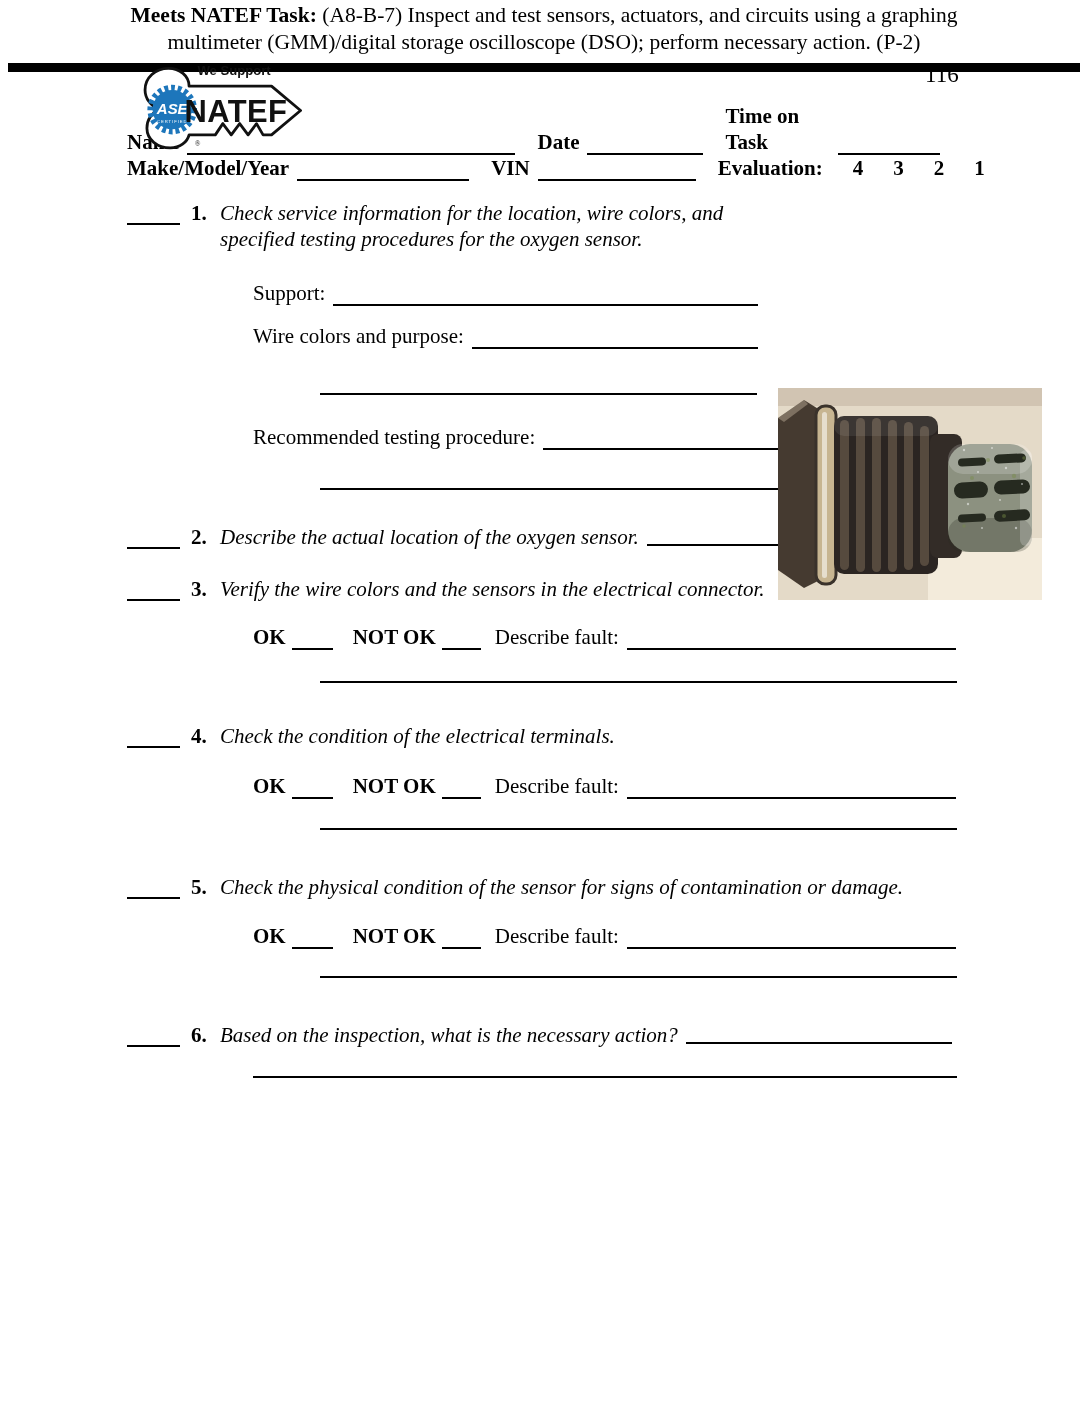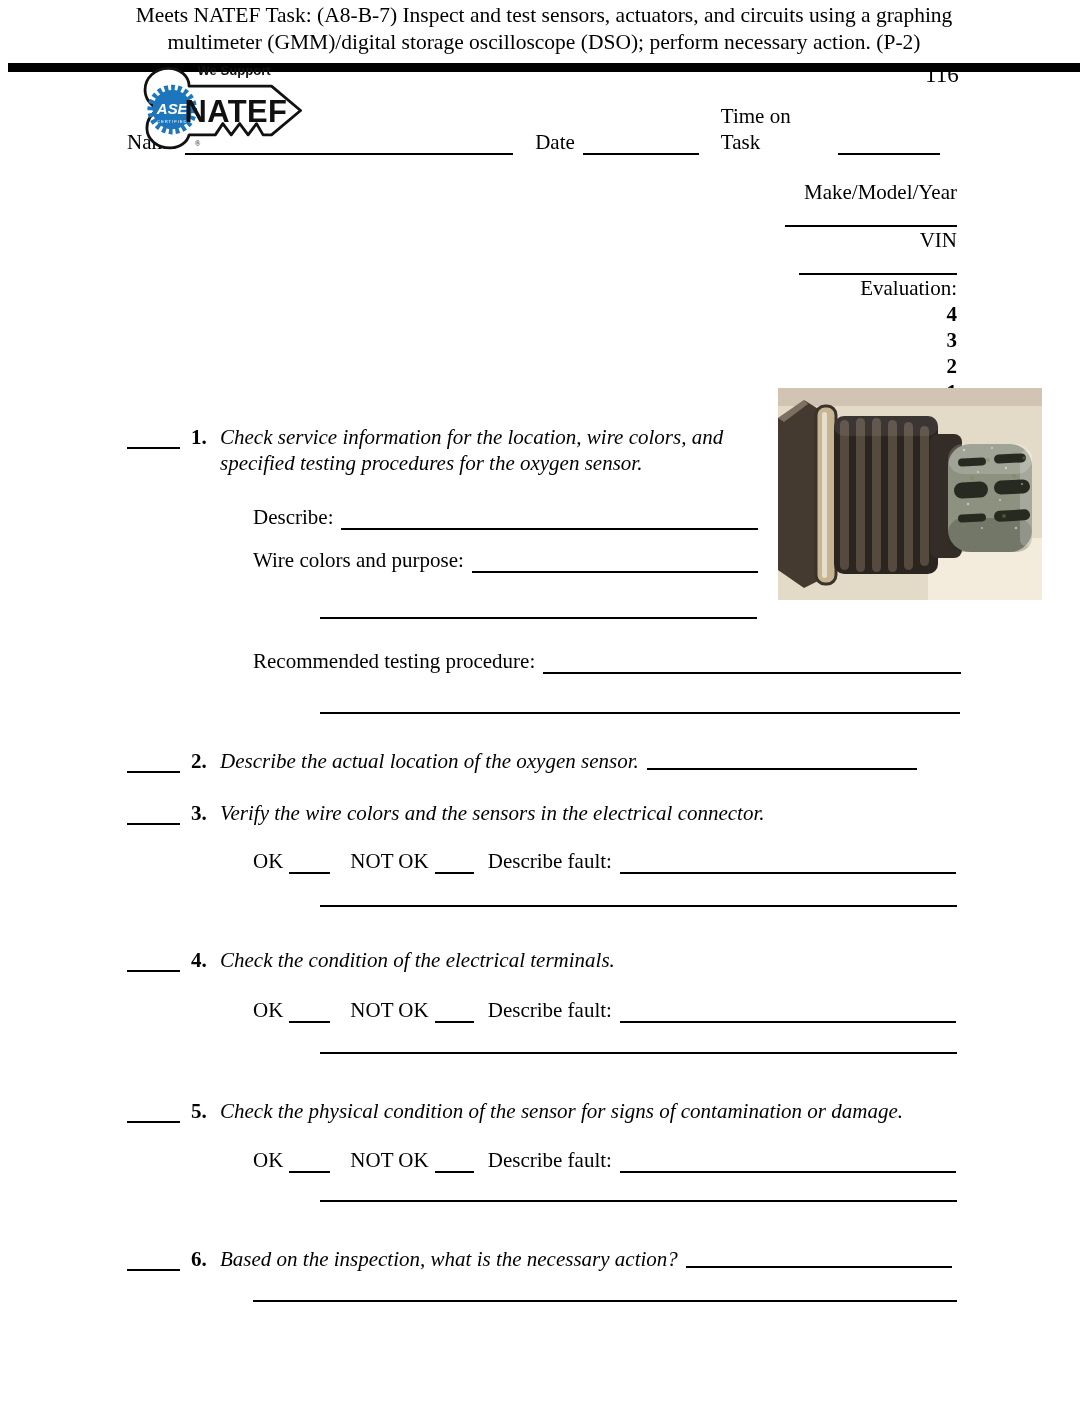--- a/index.html
+++ b/index.html
@@ -29,26 +29,26 @@
     max-width:858px;
     text-align:center;
     font-size:21.5px;line-height:27px;
   }
   .rule{
     margin:7px 8px 0 8px;
     height:9px;background:#000;
   }
   
   .content{padding-left:127px;font-size:21px;line-height:26px;}
-  b,.b{font-weight:normal;}
+  b,.b{font-weight:bold;}
   .frow{display:flex;align-items:flex-end;}
   .bl{border-bottom:2px solid #000;height:20px;flex:none;}
   .bl.grow{flex:1;}
   .info-row1{margin-top:31px;width:813px;}
-  .info-row2{margin-top:24px;width:830px;flex-direction:column;}
+  .info-row2{width:830px;}
   .ml22{margin-left:22px;}
   .ml8{margin-left:8px;}
   .eval-num{margin-left:30px;font-weight:bold;}
   .item{display:flex;align-items:flex-start;}
   .score{width:53px;height:23px;border-bottom:2px solid #000;margin-right:11px;flex:none;}
   .inum{font-weight:bold;width:29px;flex:none;}
   .itext{flex:none;font-style:italic;}
   .subrow{margin-left:126px;display:flex;align-items:flex-end;}
   .cline{border-bottom:2px solid #000;height:26px;}
   .okrow{margin-left:126px;width:703px;display:flex;align-items:flex-end;}
@@ -110,21 +110,21 @@
       <span class="eval-num">1</span>
     </div>
 
     <div class="item" style="margin-top:19px">
       <span class="score"></span>
       <span class="inum">1.</span>
       <span class="itext" style="width:522px">Check service information for the location, wire colors, and specified testing procedures for the oxygen sensor.</span>
     </div>
 
     <div class="subrow" style="margin-top:28px;width:505px">
-      <span>Describe:</span>
+      <span>Support:</span>
       <span class="bl grow ml8"></span>
     </div>
 
     <div class="subrow" style="margin-top:17px;width:505px">
       <span>Wire colors and purpose:</span>
       <span class="bl grow ml8"></span>
     </div>
 
     <div class="cline" style="margin-left:193px;width:437px;margin-top:18px"></div>
 

